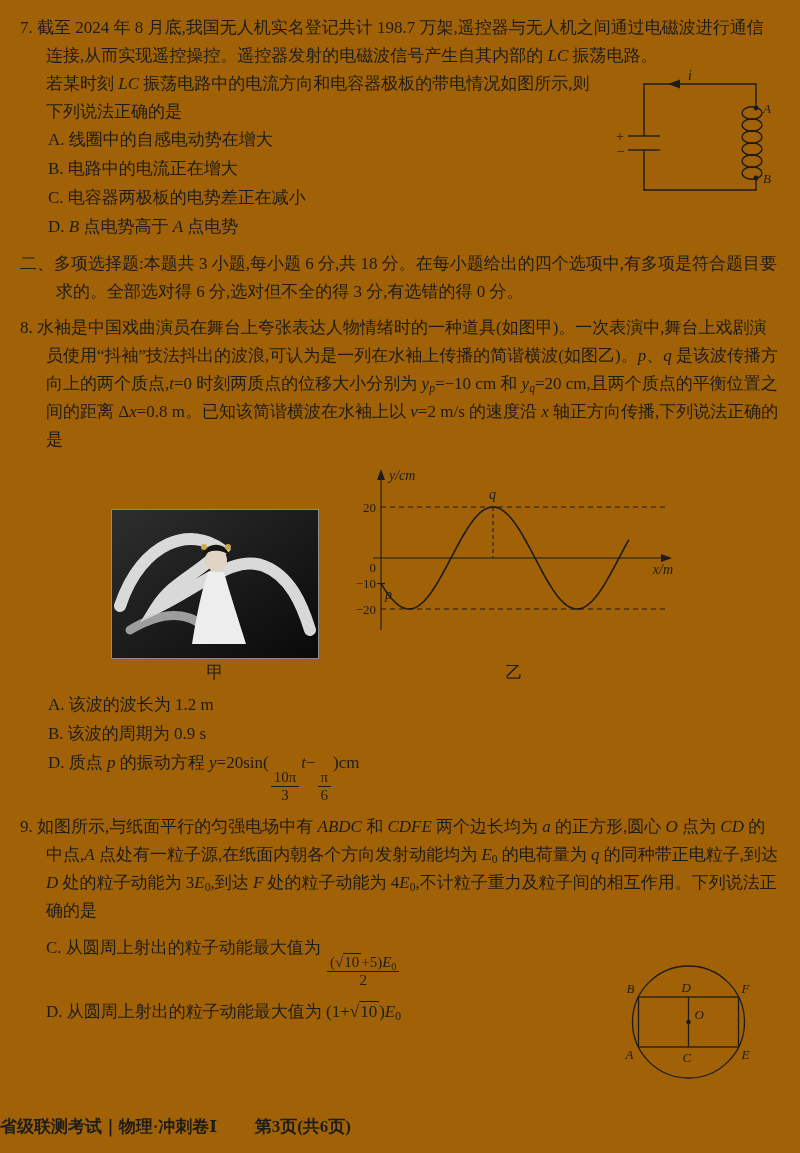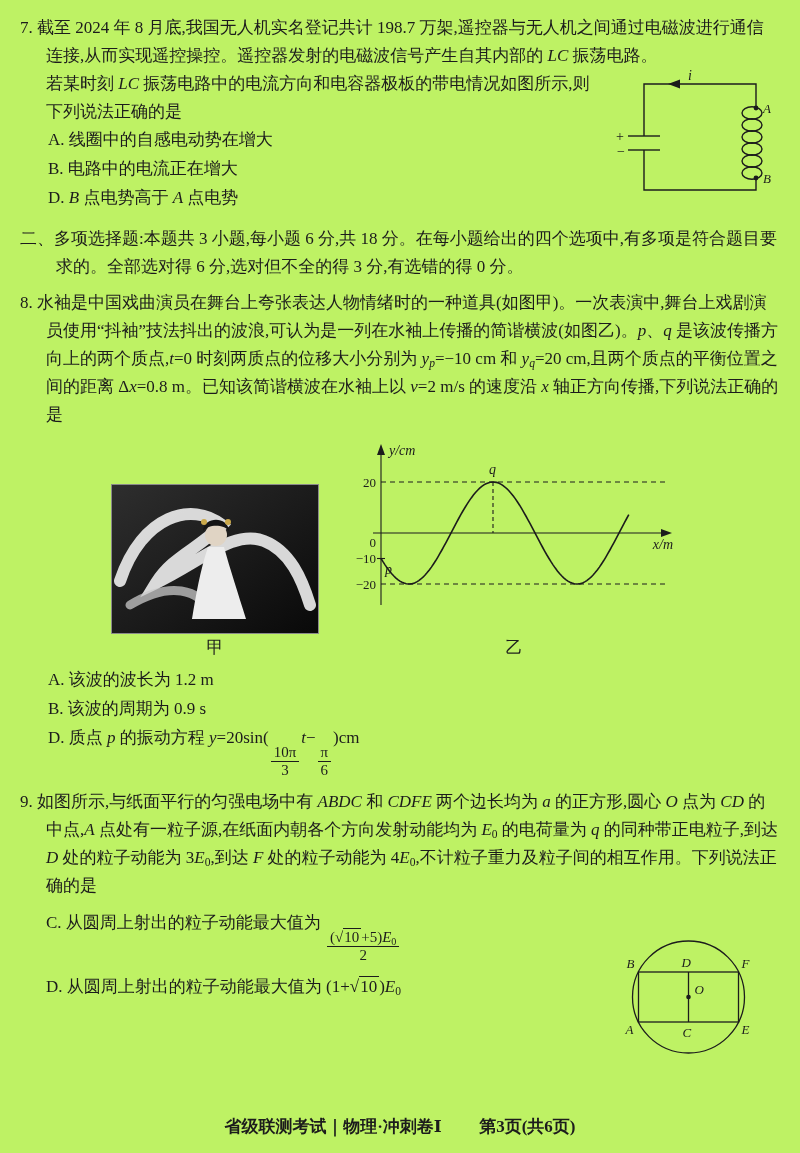--- a/index.html
+++ b/index.html
@@ -1,20 +1,20 @@
 <!DOCTYPE html>
 <html><head>
 <meta charset="utf-8">
 <style>
   html,body{margin:0;padding:0;background:#e9e9e9;}
   .page{
     position:relative;
     width:800px;height:1153px;
     margin:0 auto;
-    background:#bef264;
+    background:#a16207;
     color:#1c1c1c;
     font-family:"Liberation Serif","DejaVu Serif",serif;
     font-size:17px;line-height:28px;
     box-sizing:border-box;
     padding:14px 20px 0 20px;
     overflow:hidden;
   }
   p{margin:0;}
   i{font-style:italic;}
   sub{font-size:68%;line-height:0;vertical-align:-0.28em;}
@@ -36,21 +36,21 @@
   figcaption{margin-top:2px;line-height:24px;}
   .fig-circuit{float:right;width:168px;margin:0 0 6px 12px;}
   .fig-field{float:right;width:182px;margin:2px 0 4px 8px;}
   .fig-row{display:flex;justify-content:center;align-items:flex-end;gap:20px;margin:8px 0 6px 0;}
   .photo{border:1px solid #8a8a8a;display:block;}
   svg text{font-family:"Liberation Serif","DejaVu Serif",serif;fill:#1c1c1c;}
   svg .it{font-style:italic;}
   .q9 .opt{margin:9px 0;}
   .footer{
     position:absolute;left:0;right:0;bottom:12px;
-    text-align:center;font-weight:bold;font-size:17px;
+    text-align:left;font-weight:bold;font-size:17px;
   }
   .footer .gap{display:inline-block;width:2.2em;}
 </style>
 </head>
 <body>
 
 <div class="page">
 
   <section class="q">
     <p class="hang">7. 截至 2024 年 8 月底,我国无人机实名登记共计 198.7 万架,遥控器与无人机之间通过电磁波进行通信连接,从而实现遥控操控。遥控器发射的电磁波信号产生自其内部的 <i>LC</i> 振荡电路。</p>
@@ -77,20 +77,21 @@
           <text x="72" y="10" font-size="14" class="it">i</text>
           <text x="147" y="43" font-size="13" class="it">A</text>
           <text x="147" y="113" font-size="13" class="it">B</text>
           <text x="0" y="71" font-size="14">+</text>
           <text x="1" y="86" font-size="14">−</text>
         </svg>
       </figure>
       <p>若某时刻 <i>LC</i> 振荡电路中的电流方向和电容器极板的带电情况如图所示,则下列说法正确的是</p>
       <p class="opt" style="padding-left:0">A. 线圈中的自感电动势在增大</p>
       <p class="opt" style="padding-left:0">B. 电路中的电流正在增大</p>
+      <p class="opt" style="padding-left:0">C. 电容器两极板的电势差正在减小</p>
       <p class="opt" style="padding-left:0">D. <i>B</i> 点电势高于 <i>A</i> 点电势</p>
     </div>
   </section>
 
   <p class="sec-head">二、多项选择题:本题共 3 小题,每小题 6 分,共 18 分。在每小题给出的四个选项中,有多项是符合题目要求的。全部选对得 6 分,选对但不全的得 3 分,有选错的得 0 分。</p>
 
   <section class="q">
     <p class="hang">8. 水袖是中国戏曲演员在舞台上夸张表达人物情绪时的一种道具(如图甲)。一次表演中,舞台上戏剧演员使用“抖袖”技法抖出的波浪,可认为是一列在水袖上传播的简谐横波(如图乙)。<i>p</i>、<i>q</i> 是该波传播方向上的两个质点,<i>t</i>=0 时刻两质点的位移大小分别为 <i>y</i><sub class="it"><i>p</i></sub>=−10 cm 和 <i>y</i><sub class="it"><i>q</i></sub>=20 cm,且两个质点的平衡位置之间的距离 Δ<i>x</i>=0.8 m。已知该简谐横波在水袖上以 <i>v</i>=2 m/s 的速度沿 <i>x</i> 轴正方向传播,下列说法正确的是</p>
 
     <div class="fig-row">

